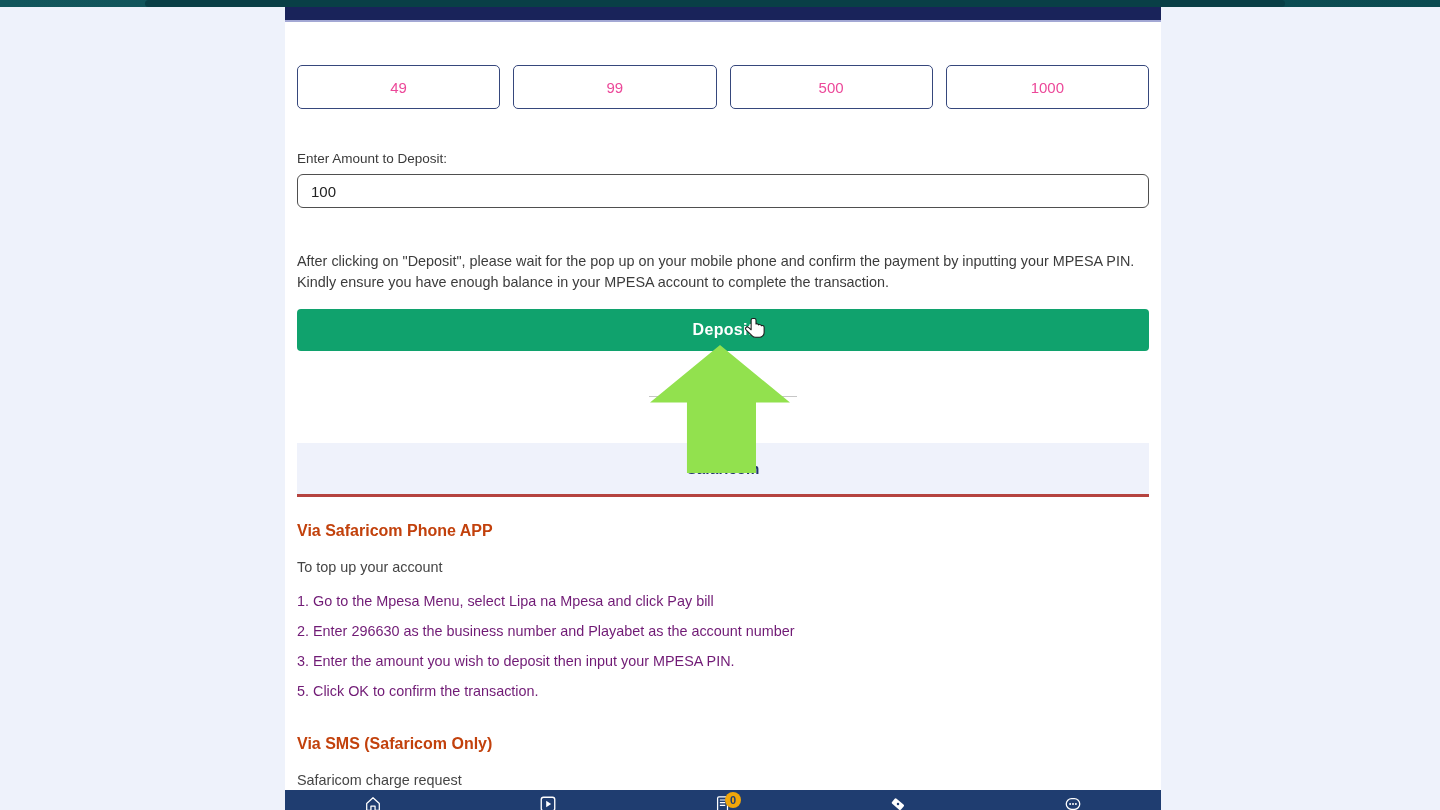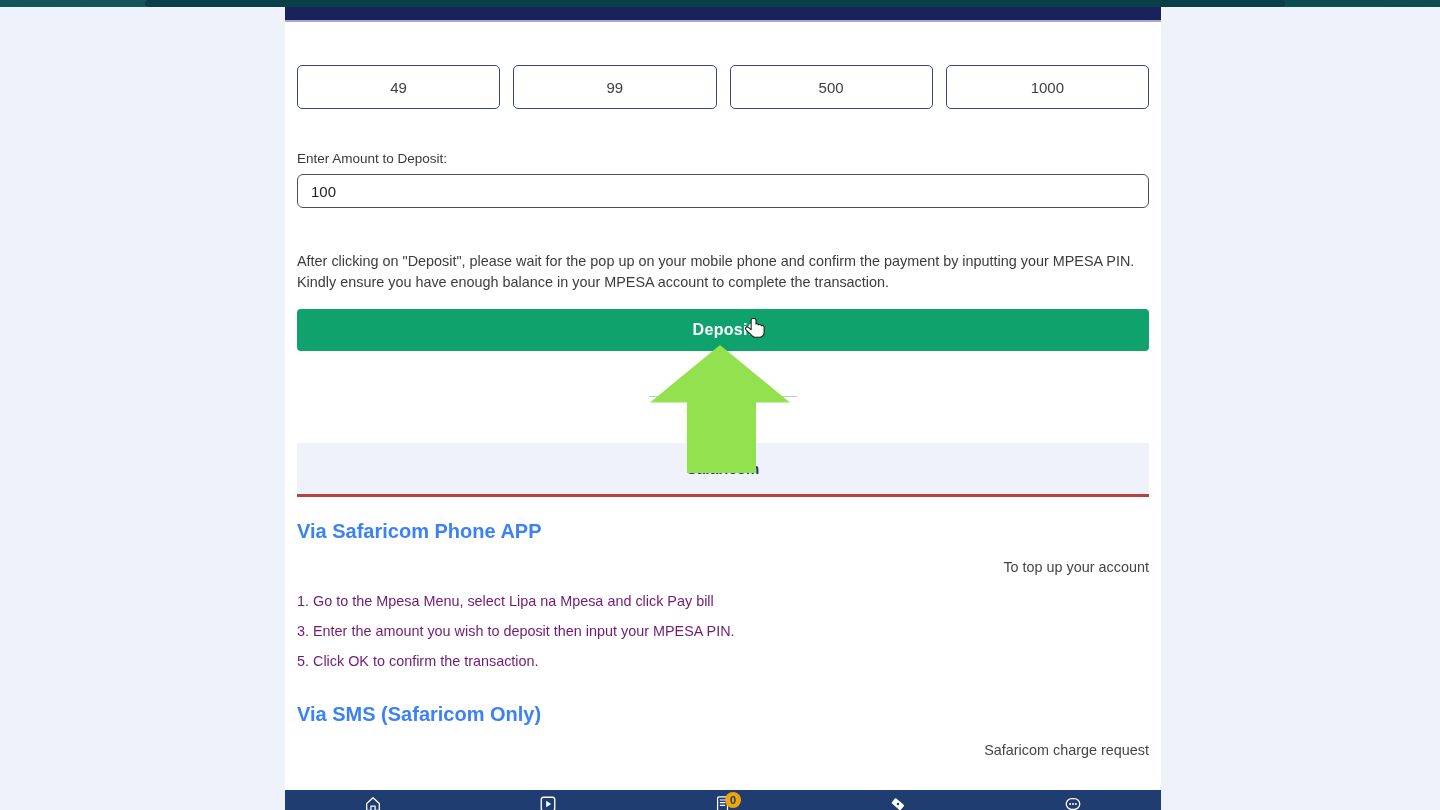--- a/index.html
+++ b/index.html
@@ -18,44 +18,44 @@
 
   
   .column { position:absolute; left:285px; top:7px; width:876px; height:783px;
             background:#ffffff; }
   .nav-strip { height:15px; background:#19235a; border-bottom:2px solid #a3a8d4; }
   .inner { padding:0 12px; }
 
   
   .quick-row { margin-top:43px; display:flex; gap:13px; }
   .quick-btn { flex:1; height:44px; border:1px solid #36477c; border-radius:5px;
-               background:#fff; color:#404040; font-size:15px;
+               background:#fff; color:#ec4899; font-size:15px;
                display:flex; align-items:center; justify-content:center; cursor:pointer; }
 
   .amount-label { margin-top:42px; font-size:13.5px; color:#3a3a3a; }
   .amount-input { margin-top:8px; width:100%; height:34px; border:1px solid #4f4f4f;
                   border-radius:6px; font-size:15px; padding:0 13px; color:#222;
                   font-family:"Liberation Sans", sans-serif; }
 
   .instructions { margin-top:43px; font-size:14.4px; line-height:21px; color:#3c3c3c; }
 
   .deposit-btn { margin-top:16px; width:100%; height:42px; background:#10a26d;
                  color:#fff; border:none; border-radius:4px; font-size:16px;
                  font-weight:bold; letter-spacing:.3px; cursor:pointer; }
 
   .divider { margin:45px auto 0 auto; width:148px; border:none; border-top:1px solid #c6c6c6; }
 
   .section-header { margin-top:46px; height:54px; background:#eff2fb;
                     border-bottom:3px solid #b5433f; display:flex; align-items:center;
                     justify-content:center; font-weight:bold; color:#23366b;
                     font-size:15px; cursor:pointer; }
 
-  .sub-heading { margin-top:23px; font-size:20px; font-weight:bold; color:#3b82f6;
+  .sub-heading { margin-top:23px; font-size:16px; font-weight:bold; color:#c2410c;
                  line-height:22px; }
-  .body-text { margin-top:15px; font-size:14.4px; color:#454545; line-height:20px;text-align:right; }
+  .body-text { margin-top:15px; font-size:14.4px; color:#454545; line-height:20px; }
   .steps { margin-top:14px; }
   .step { font-size:14.4px; color:#701a75; line-height:20px; margin-bottom:10px; }
   .sub-heading.sms { margin-top:32px; }
 
   
   .bottom-nav { position:absolute; left:285px; top:790px; width:876px; height:20px;
                 background:#1f3d70; display:flex; overflow:hidden; z-index:4; }
   .nav-item { flex:1; display:flex; justify-content:center; padding-top:5px;
               position:relative; cursor:pointer; }
   .nav-item svg { width:18px; height:18px; }
@@ -101,20 +101,21 @@
     <hr class="divider">
 
     <div class="section-header">Safaricom</div>
 
     <h3 class="sub-heading">Via Safaricom Phone APP</h3>
 
     <p class="body-text">To top up your account</p>
 
     <div class="steps">
       <div class="step">1. Go to the Mpesa Menu, select Lipa na Mpesa and click Pay bill</div>
+      <div class="step">2. Enter 296630 as the business number and Playabet as the account number</div>
       <div class="step">3. Enter the amount you wish to deposit then input your MPESA PIN.</div>
       <div class="step">5. Click OK to confirm the transaction.</div>
     </div>
 
     <h3 class="sub-heading sms">Via SMS (Safaricom Only)</h3>
 
     <p class="body-text">Safaricom charge request</p>
 
   </div>
 </div>

